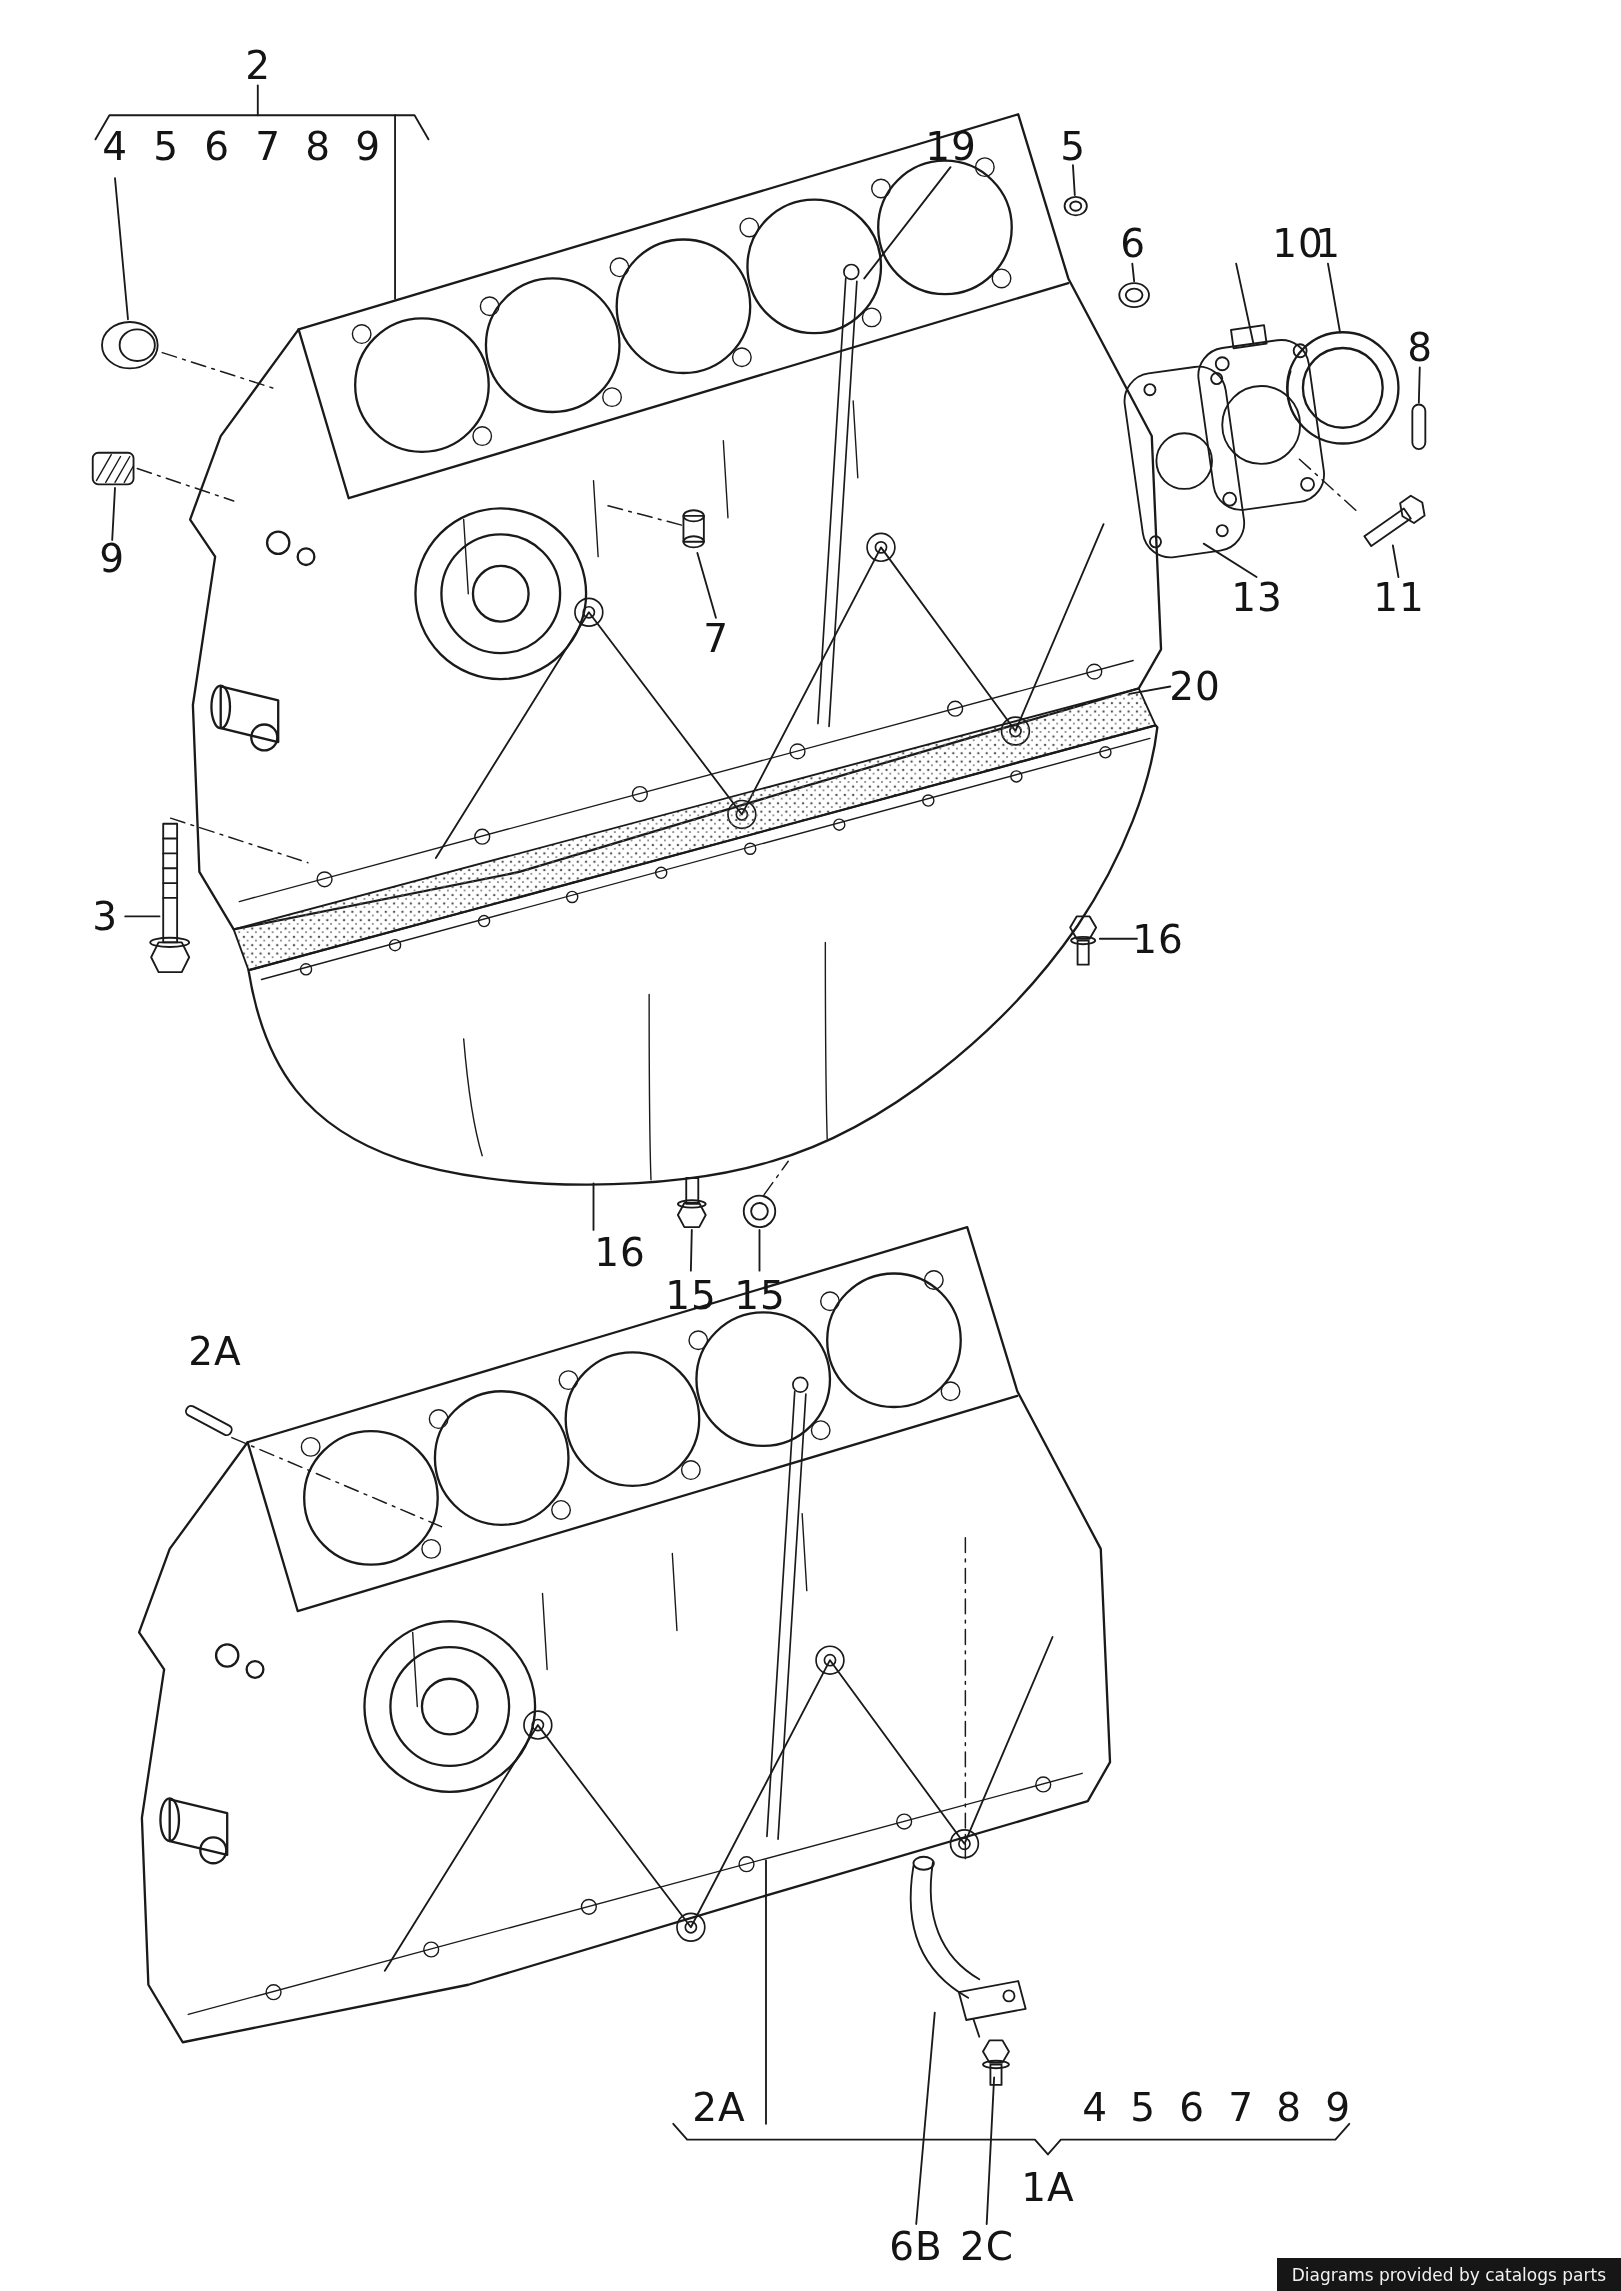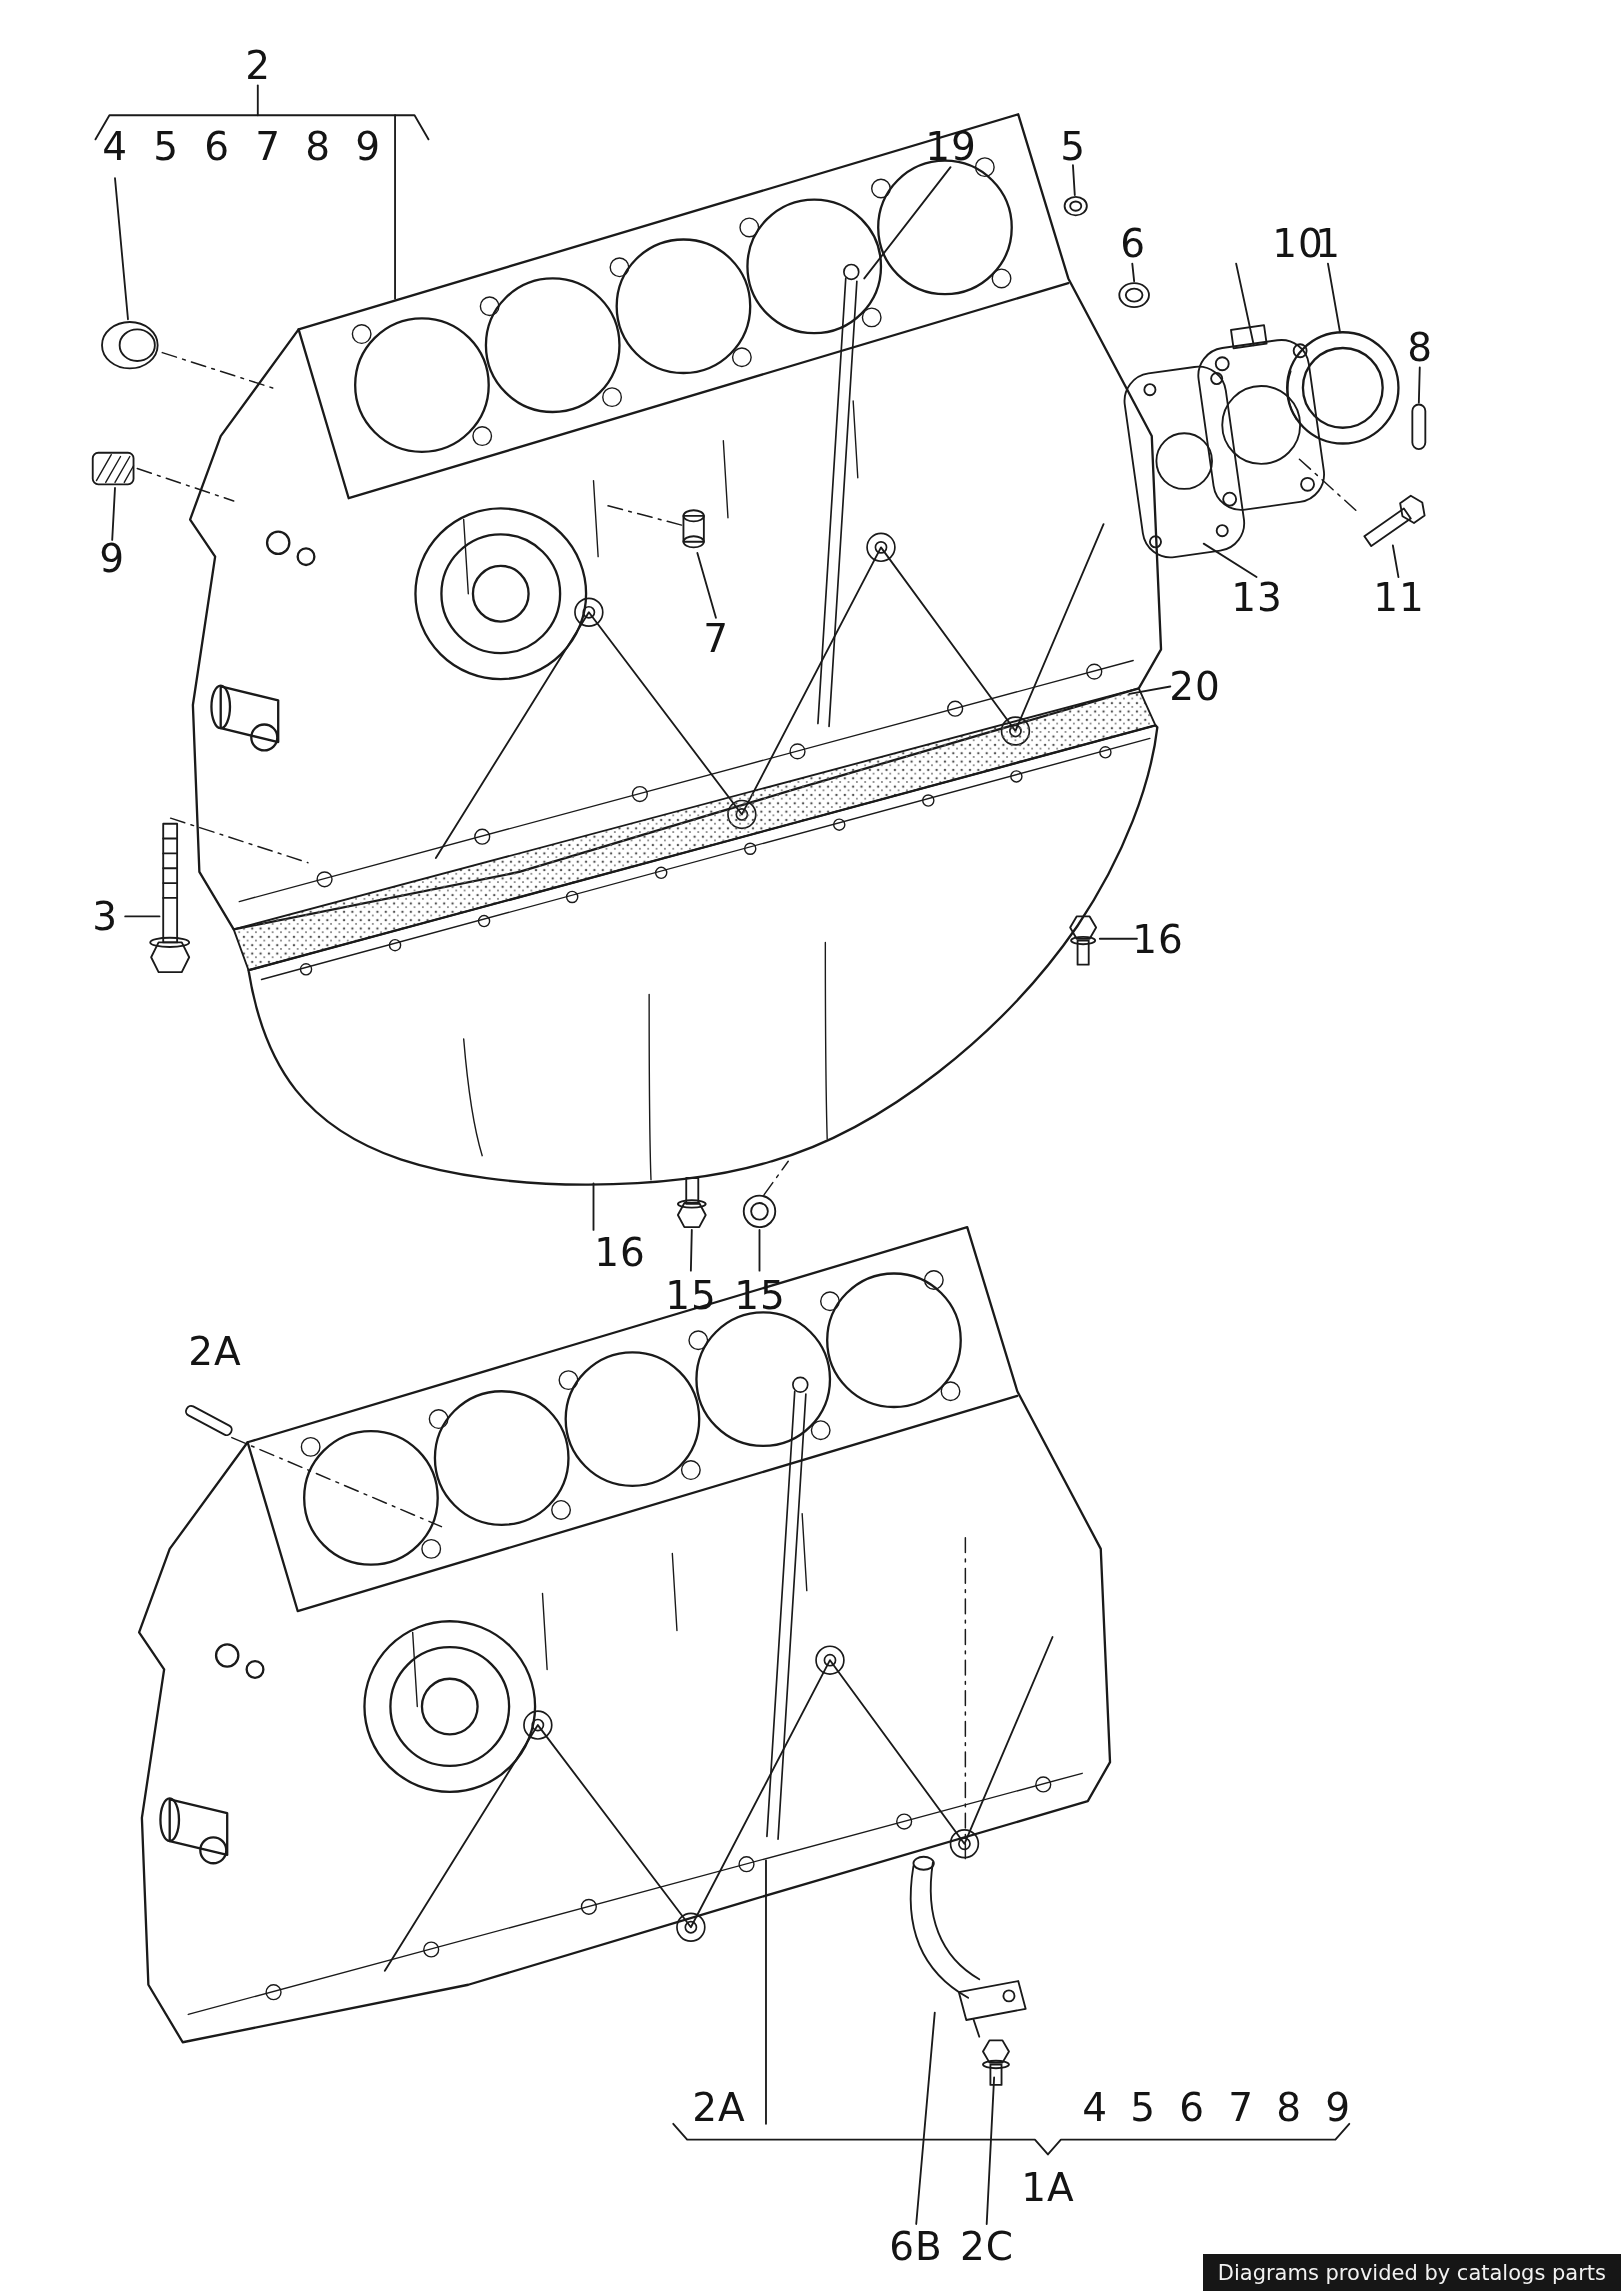--- a/index.html
+++ b/index.html
@@ -3,21 +3,21 @@
 <meta charset="utf-8">
 <style>
   html,body{margin:0;padding:0;background:#ffffff;}
   .page{position:relative;width:1621px;height:2291px;background:#ffffff;overflow:hidden;
         font-family:"DejaVu Sans",sans-serif;}
   .art{position:absolute;left:0;top:0;}
   .callout{position:absolute;transform:translate(-50%,-50%);
            font-family:"DejaVu Sans",sans-serif;font-size:39px;color:#141414;
            letter-spacing:0.9px;white-space:nowrap;user-select:none;}
   .footer{position:absolute;right:0;bottom:0;background:#161616;color:#f2f2f2;
-          font-family:"DejaVu Sans",sans-serif;font-size:21px;padding:6.5px 15px;}
+          font-family:"DejaVu Sans",sans-serif;font-size:17px;padding:6.5px 15px;}
 </style>
 </head>
 <body>
 
 <div class="page">
 
   <svg class="art" width="1621" height="2291" viewBox="0 0 1748 2470">
     <defs>
       <pattern id="stipple" width="9" height="9" patternUnits="userSpaceOnUse">
         <circle cx="2" cy="2" r="1.3" fill="#555"></circle>

